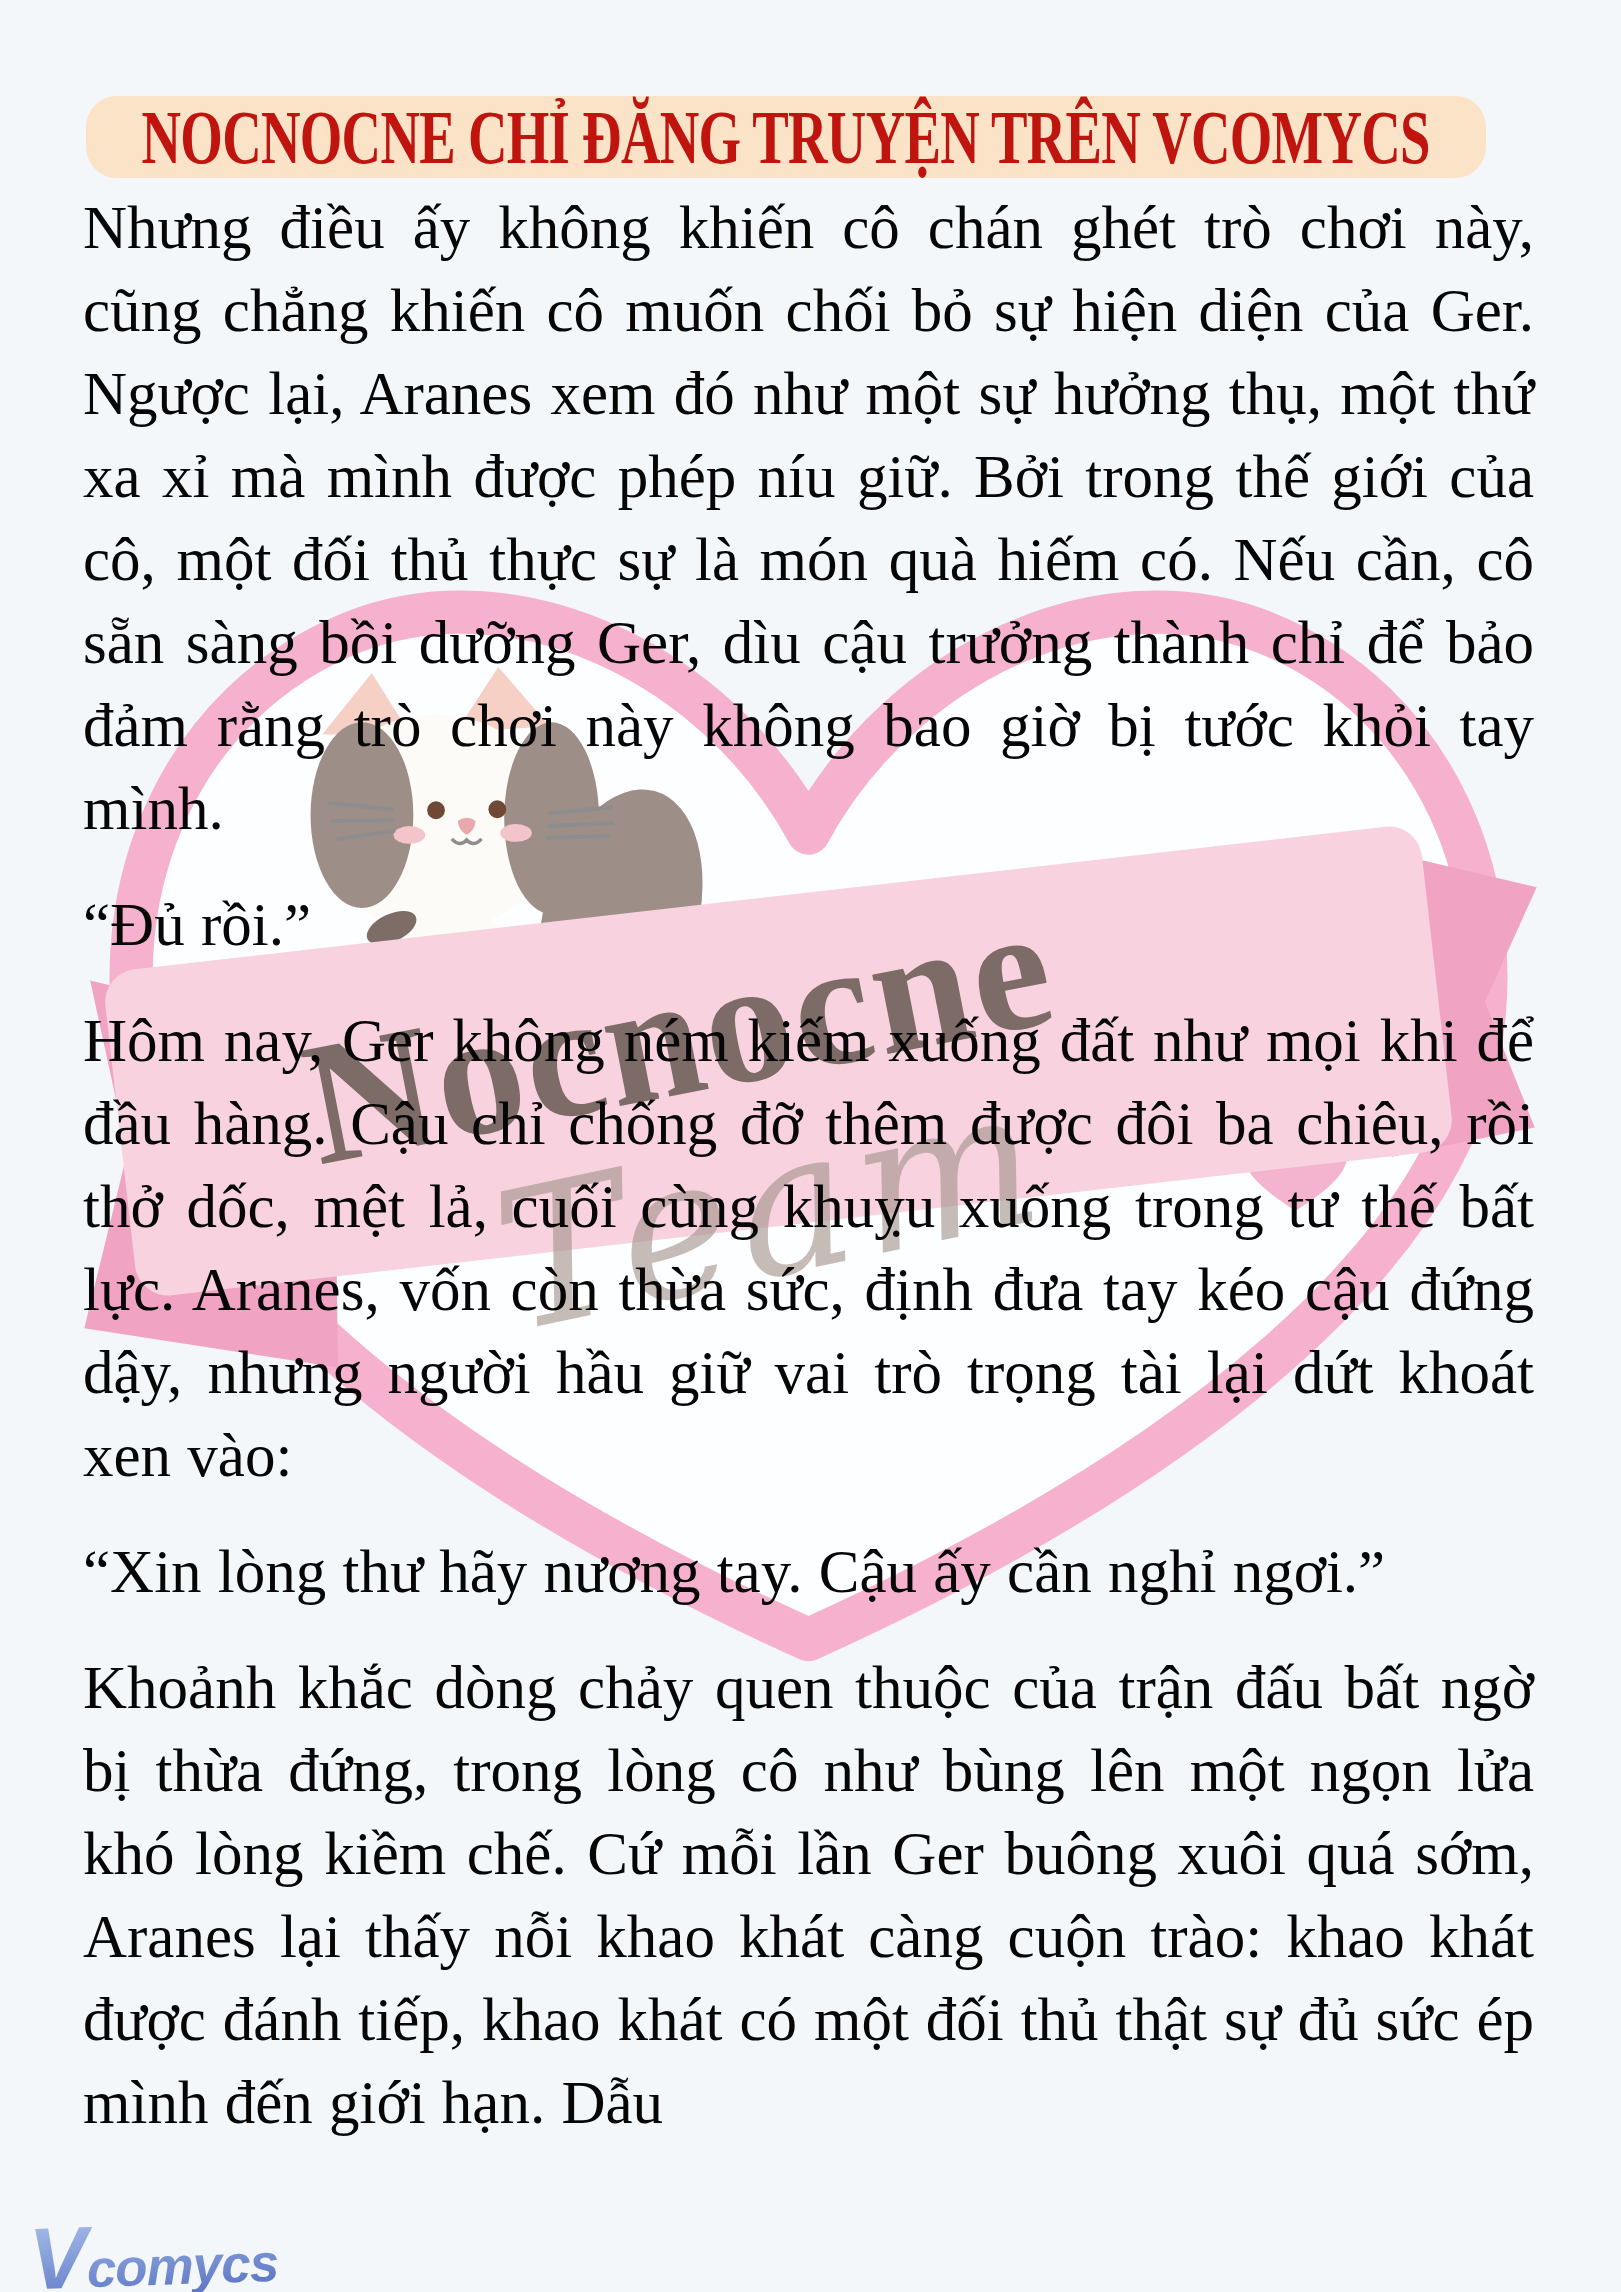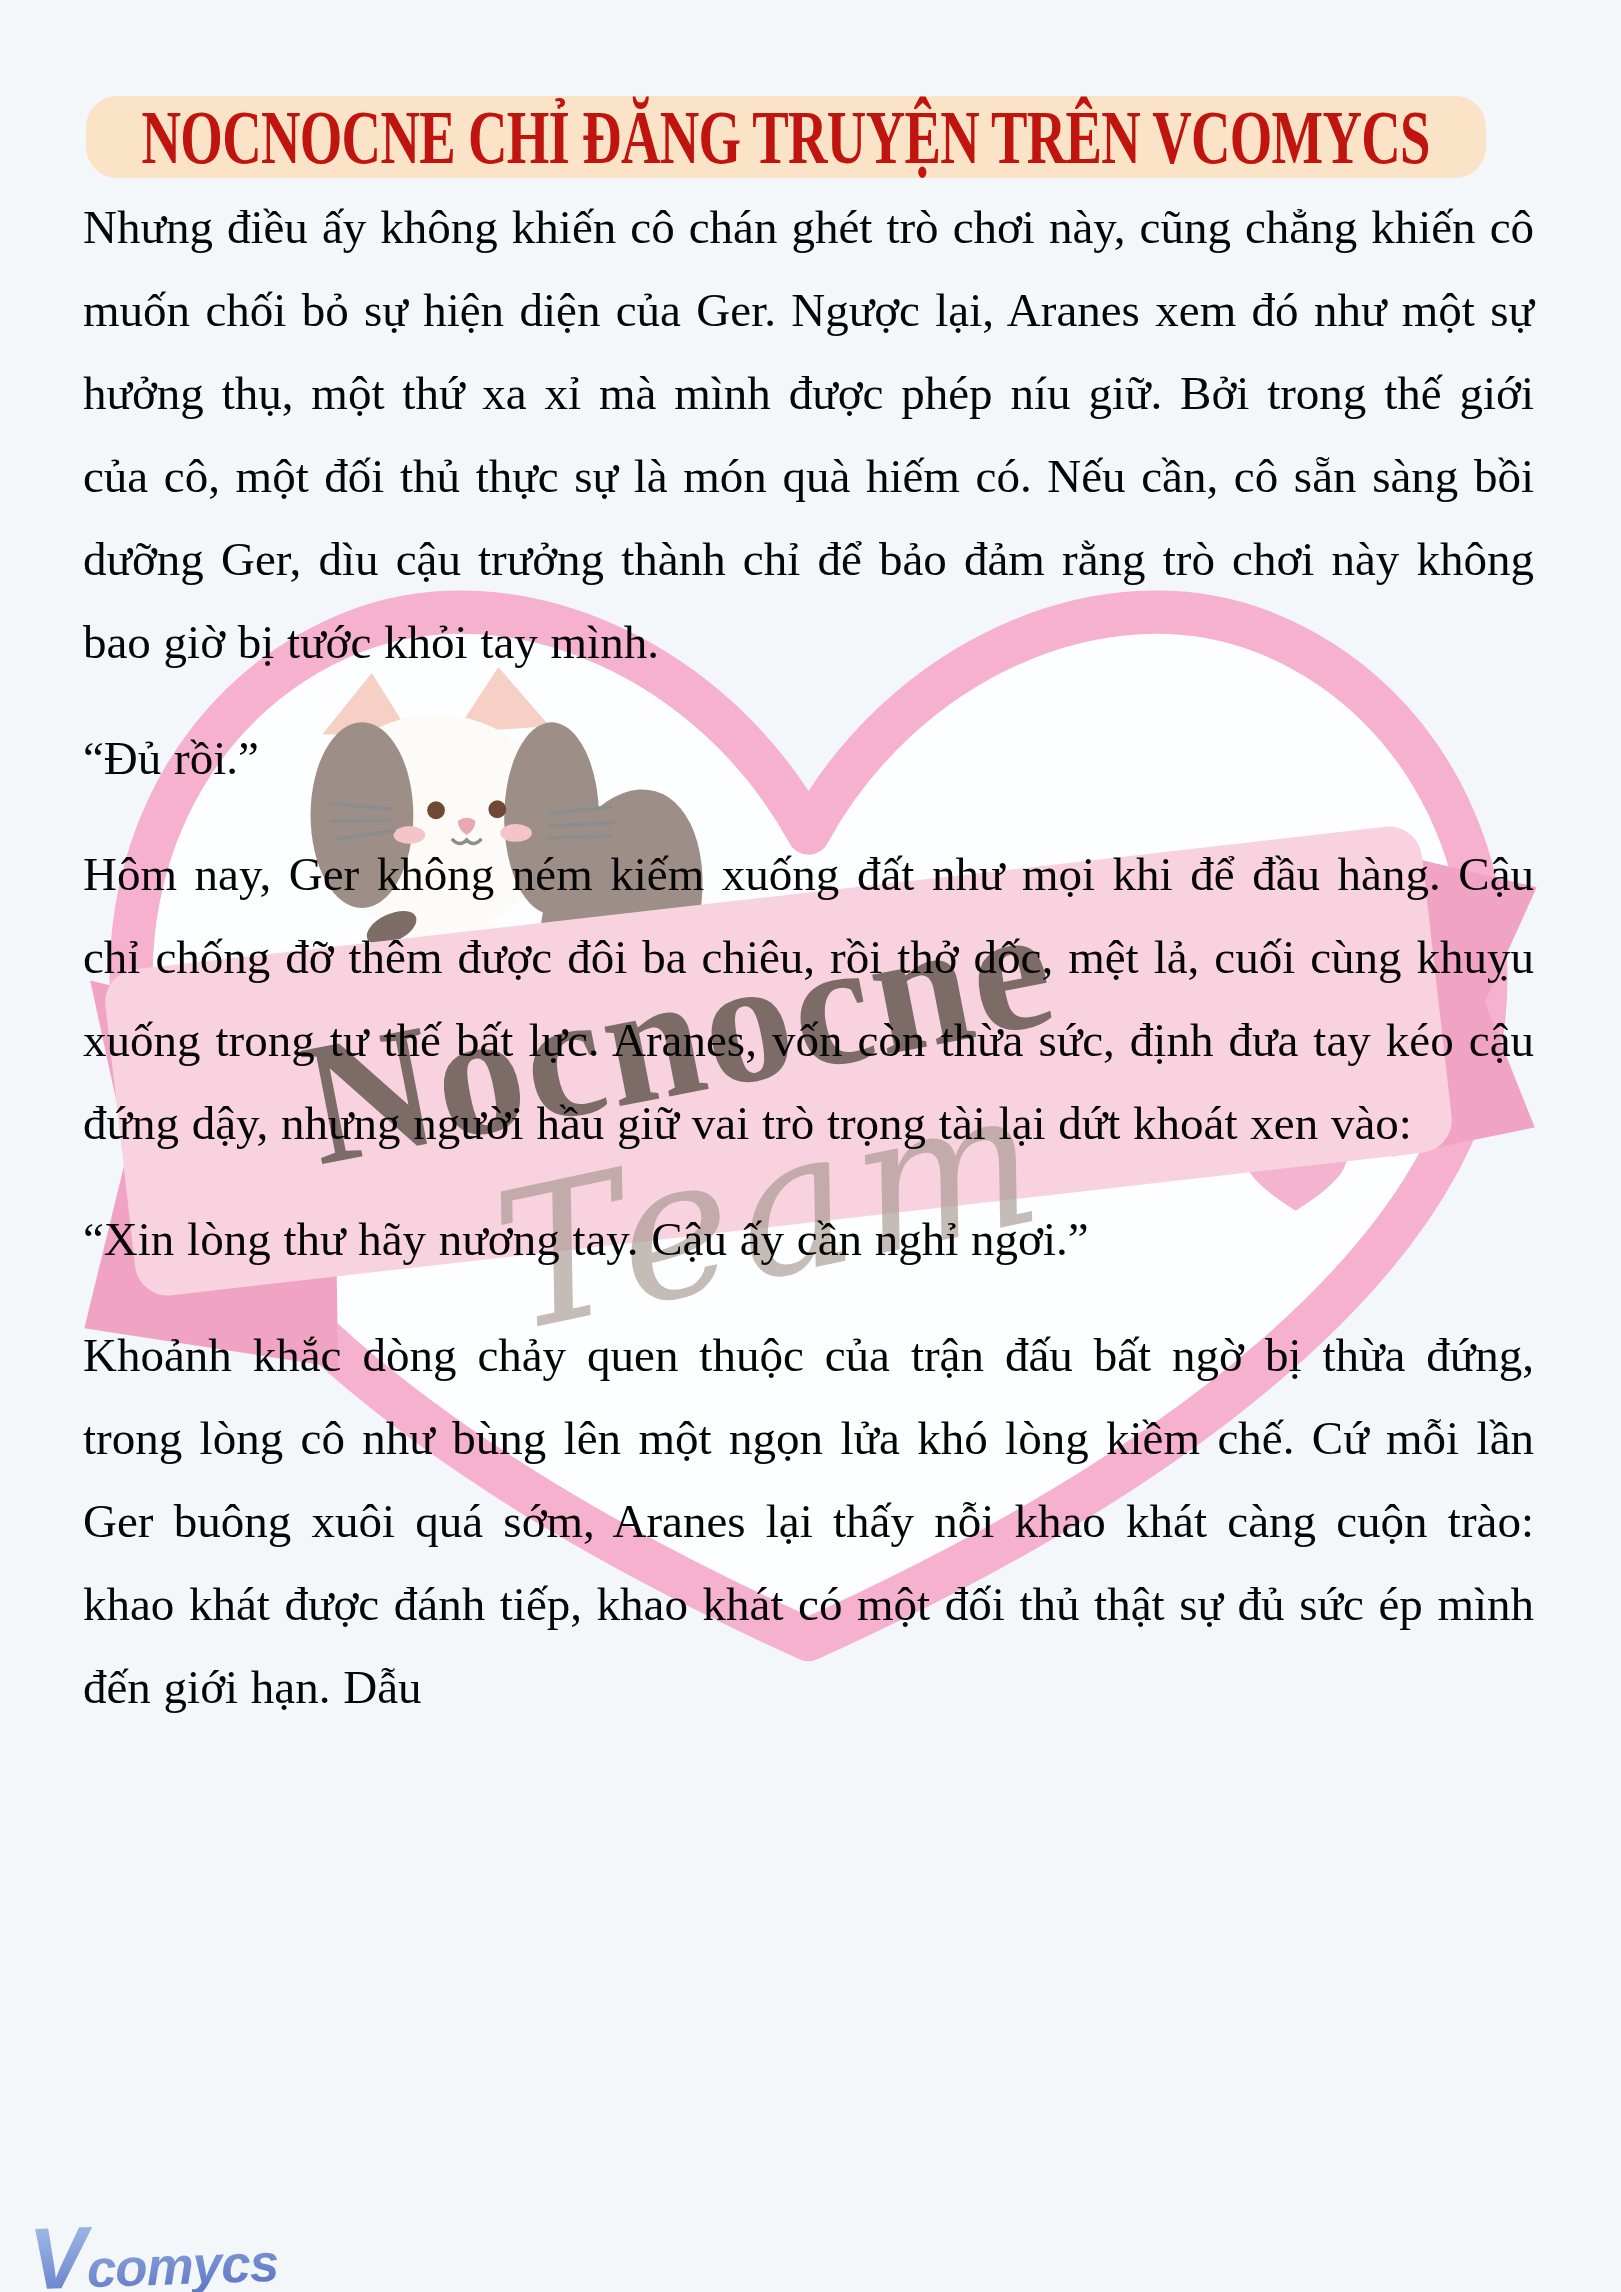--- a/index.html
+++ b/index.html
@@ -21,21 +21,21 @@
        font-family:"DejaVu Serif","Liberation Serif",serif;}
 
   
   .band{position:absolute;left:86px;top:96px;width:1400px;height:82px;z-index:6;
         display:flex;align-items:center;justify-content:center;border-radius:31px;}
   .band-text{font-family:"Liberation Serif",serif;font-weight:bold;font-size:76px;
         white-space:nowrap;letter-spacing:-1px;transform:scaleX(0.72);}
 
   
   .story{position:absolute;left:83px;top:186px;width:1451px;z-index:6;}
-  .story p{margin:0 0 33px 0;font-size:47px;line-height:83px;text-align:justify;
+  .story p{margin:0 0 33px 0;font-size:61px;line-height:83px;text-align:justify;
         color:#060606;word-spacing:1px;}
 
   
   .logo{position:absolute;left:29px;top:2205px;z-index:6;transform:rotate(-2deg);}
   .logo-inner{font-family:"Liberation Sans","DejaVu Sans",sans-serif;
         font-weight:bold;font-style:italic;font-size:53px;letter-spacing:-1px;
         background:linear-gradient(175deg,var(--c1,#a9c2ea) 5%,var(--c2,#5a72c3) 90%);
         -webkit-background-clip:text;background-clip:text;
         color:transparent;-webkit-text-fill-color:transparent;display:inline-block;}
   .logo-inner::first-letter{font-size:1.65em;}

